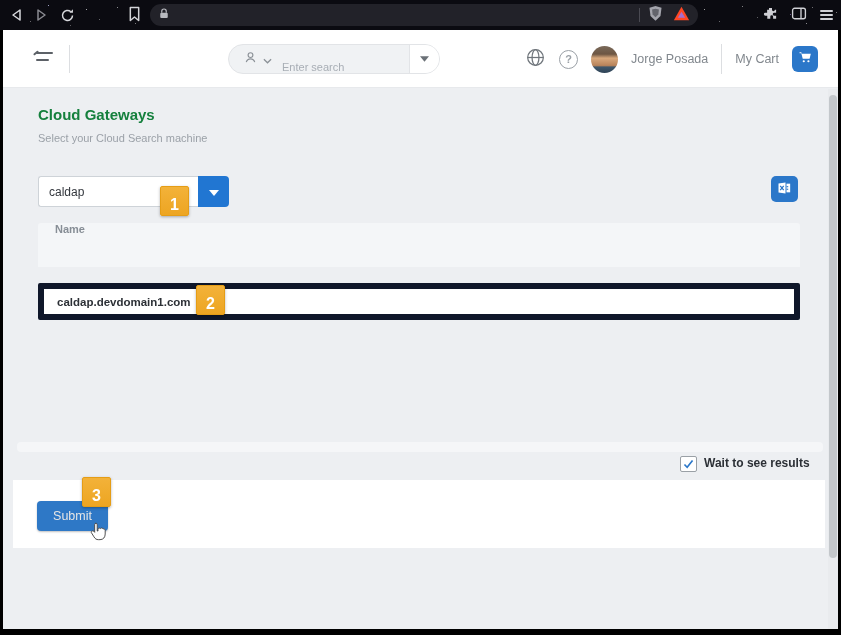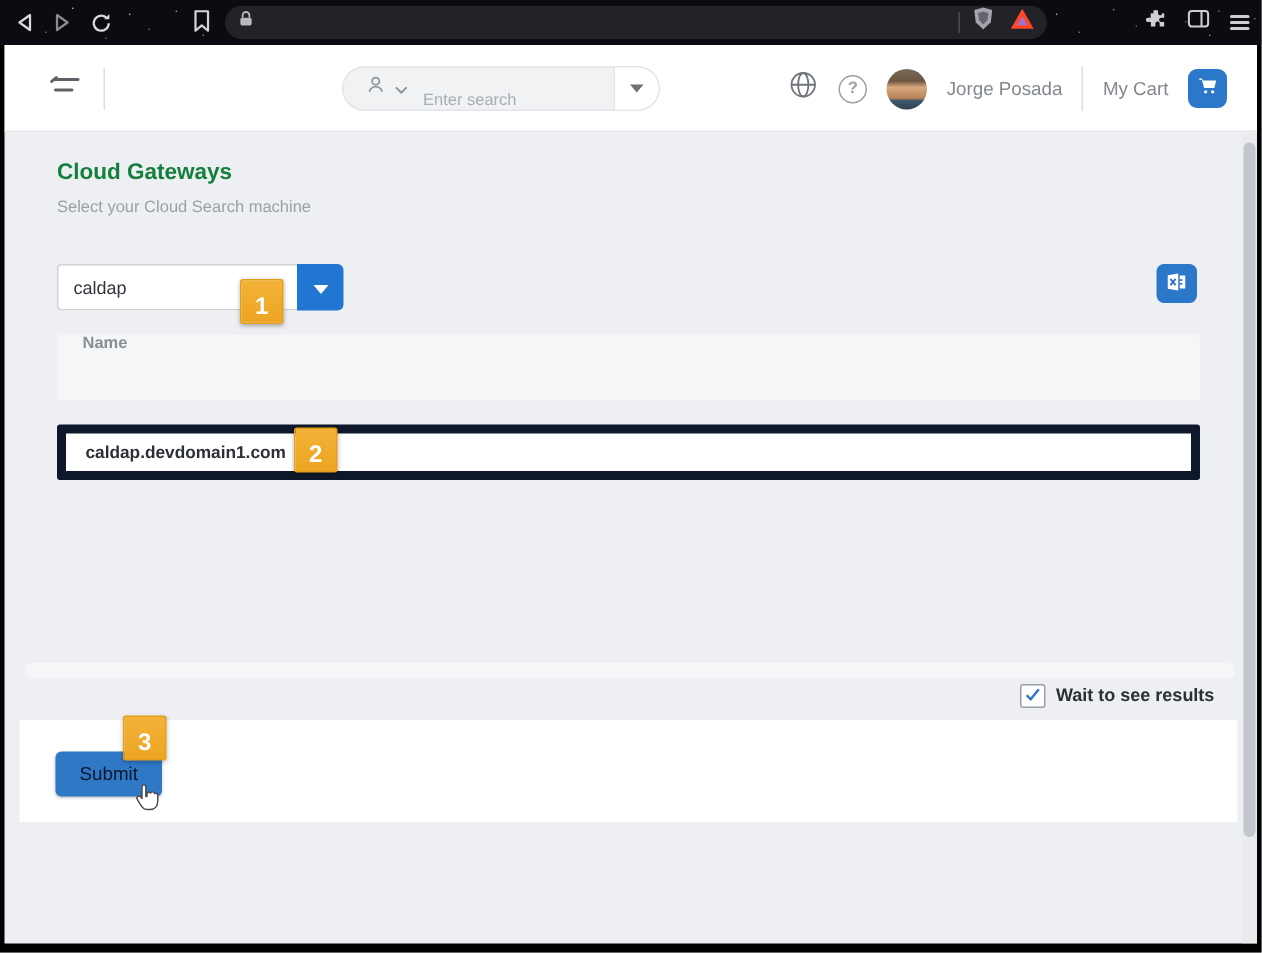--- a/index.html
+++ b/index.html
@@ -91,21 +91,21 @@
 
   .panel-strip { position:absolute; left:14px; top:412px; width:806px; height:10px; background:#f5f6f8; border-radius:4px; }
 
   .wait-row { position:absolute; left:677px; top:426px; display:flex; gap:7px; cursor:pointer; }
   .checkbox { width:17px; height:16px; background:#fff; border:1px solid #9aa0a6; border-radius:2px;
     display:flex; align-items:center; justify-content:center; }
   .wait-label { font-size:12px; font-weight:bold; color:#2c3036; }
 
   .footer { position:absolute; left:10px; top:450px; width:812px; height:68px; background:#fff; }
   .submit-btn { position:absolute; left:34px; top:471px; width:71px; height:30px; background:#2e78c6; border:none;
-    border-radius:4px; color:#0f172a; font-size:12.5px; display:flex; align-items:center; justify-content:center;
+    border-radius:4px; color:#e5e5e5; font-size:12.5px; display:flex; align-items:center; justify-content:center;
     cursor:pointer; box-shadow:0 1px 2px rgba(0,0,0,.25); font-family:"Liberation Sans", sans-serif; }
   .hand-cursor { position:absolute; left:85px; top:490px; z-index:6; }
 
   .scrollbar-track { position:absolute; right:0; top:59px; width:10px; height:540px; background:#e9ebee; }
   .scrollbar-thumb { position:absolute; right:1px; top:65px; width:8px; height:463px; background:#c3c7cb; border-radius:4px; }
 </style>
 </head>
 <body>
 
 <div class="screen">

